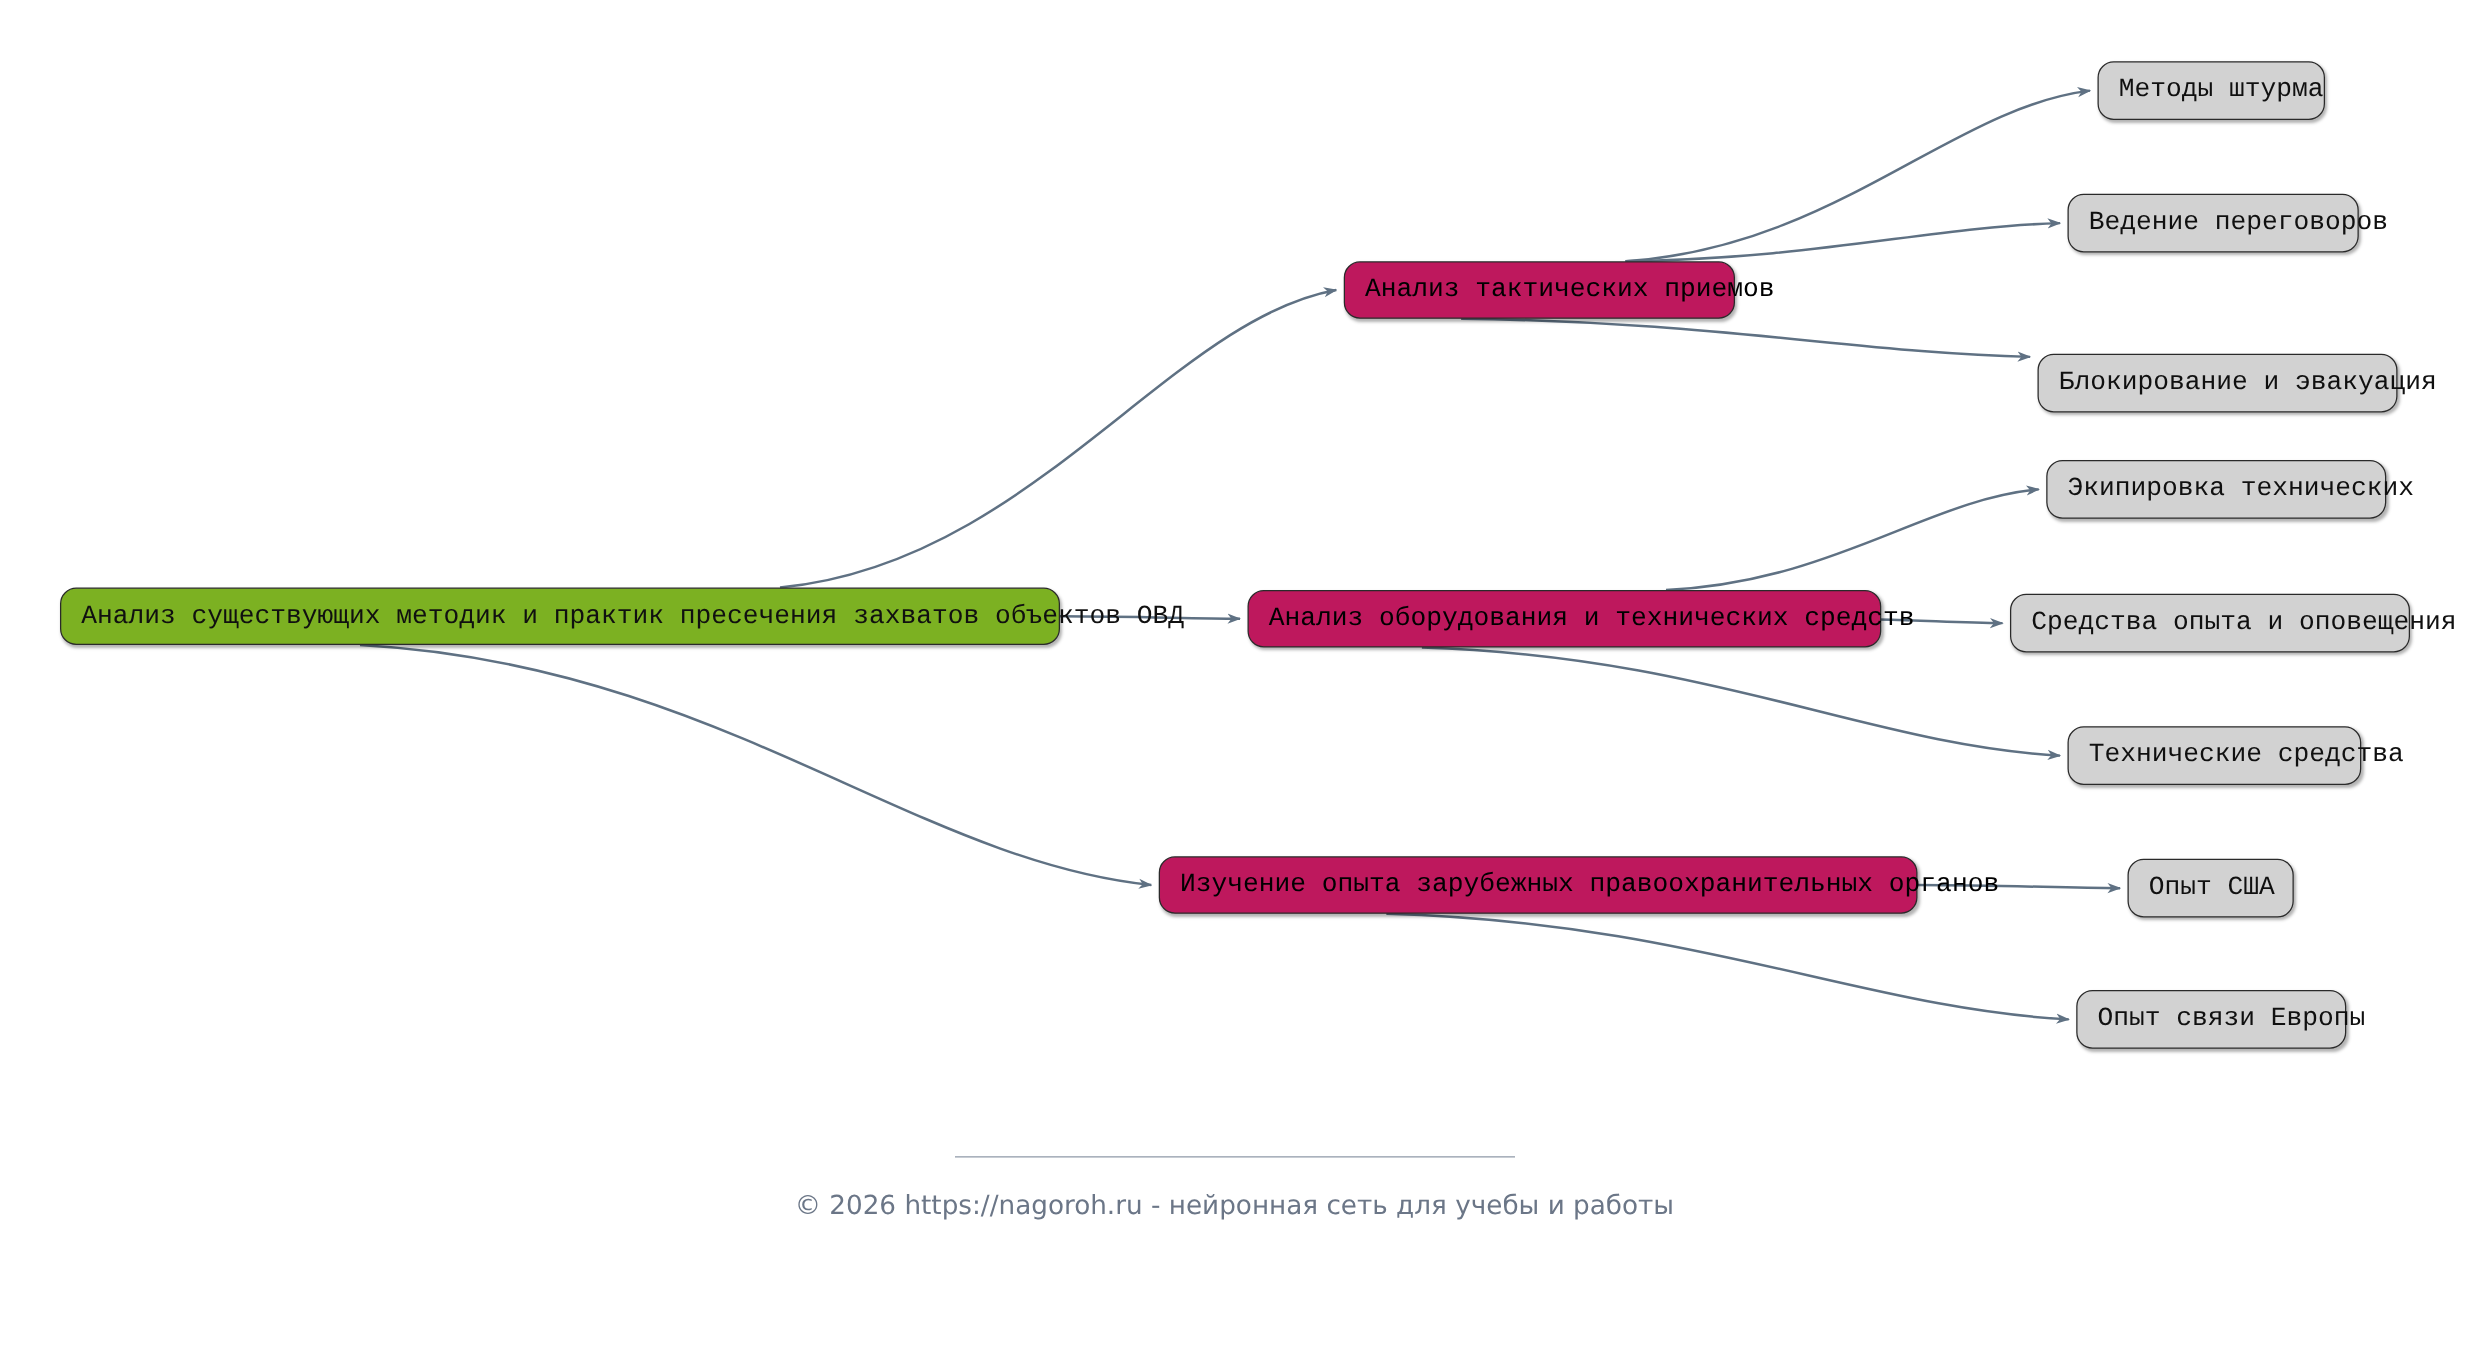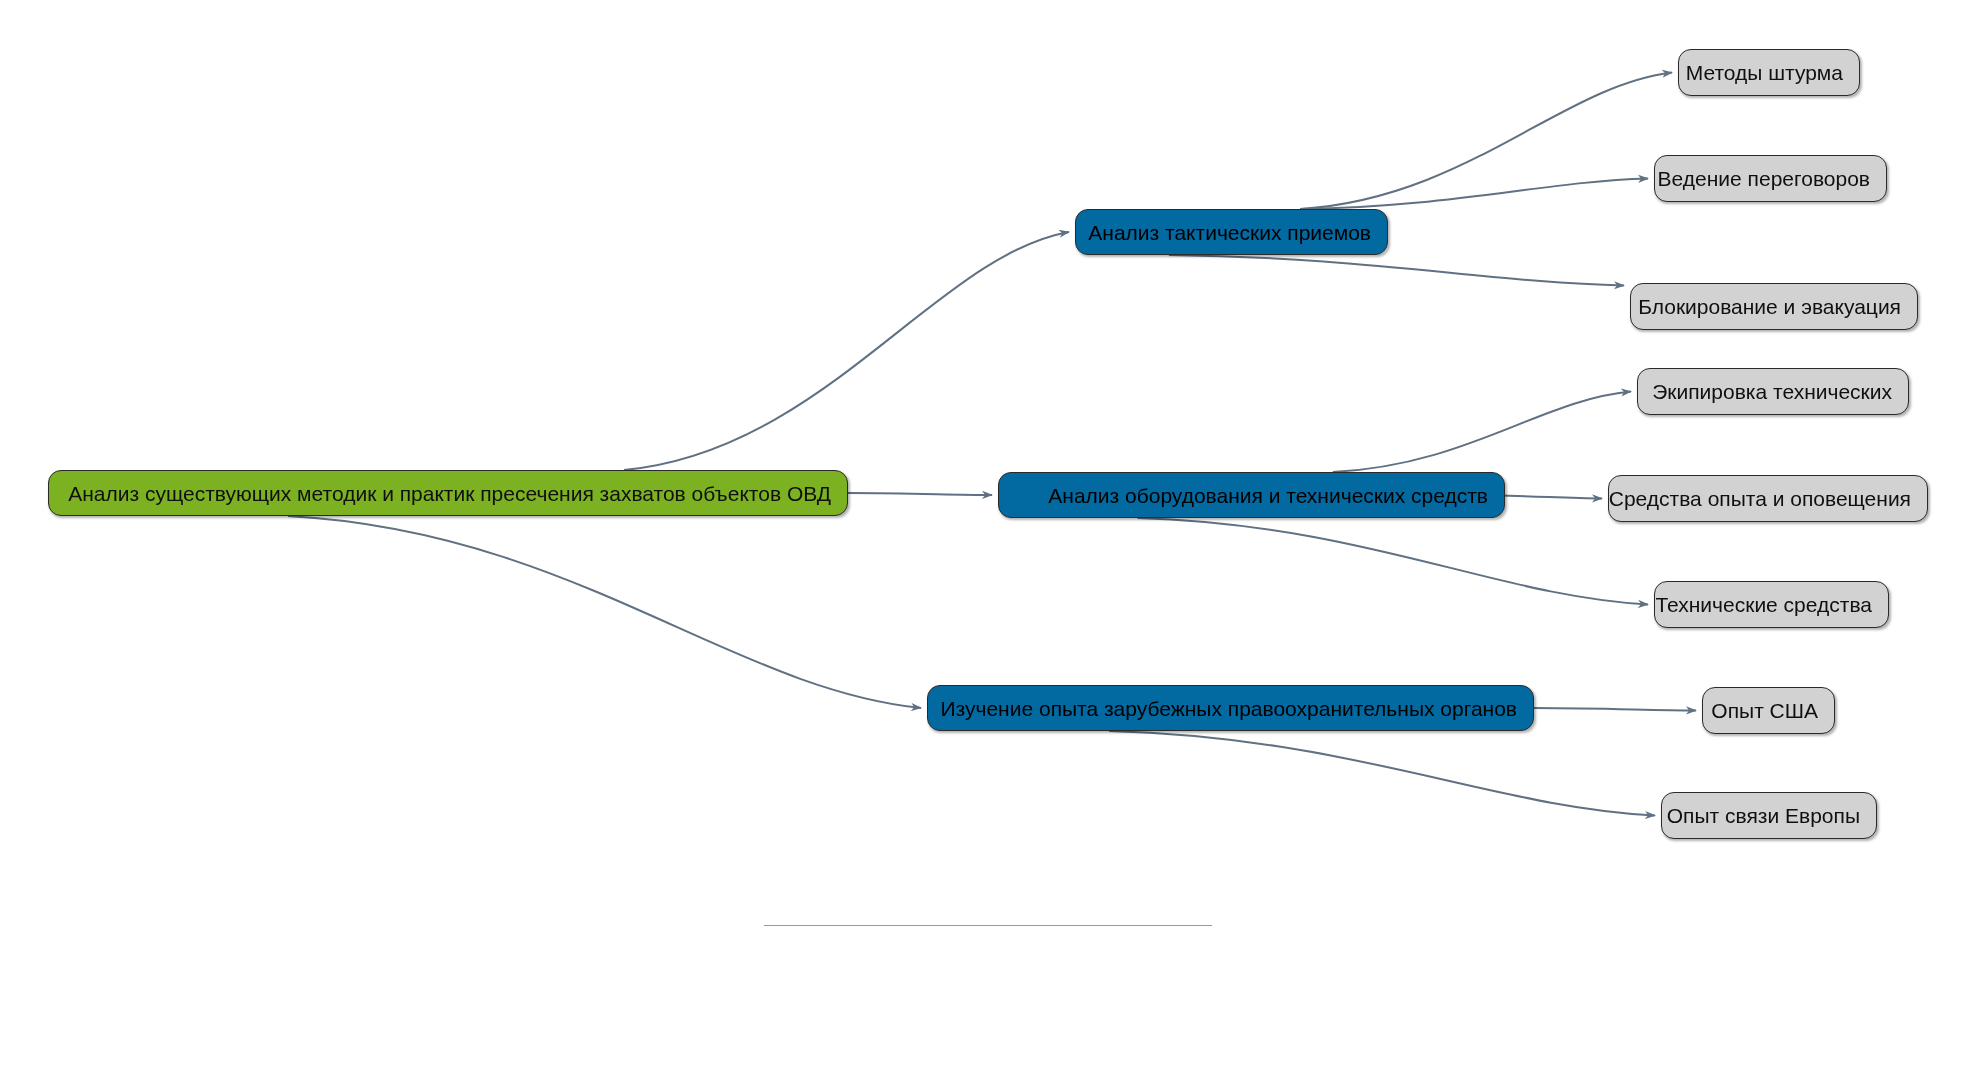--- a/index.html
+++ b/index.html
@@ -26,36 +26,36 @@
     top: 0;
     width: 1975px;
     height: 1089px;
     pointer-events: none;
   }
   .node {
     position: absolute;
     box-sizing: border-box;
     display: flex;
     align-items: center;
-    justify-content: flex-end;
+    justify-content: flex-start;
     border-radius: 13px;
     border: 1.6px solid #2a2a2a;
     box-shadow: 1.5px 2px 2.5px rgba(0,0,0,0.30);
     white-space: nowrap;
-    font-family: Liberation Sans, sans-serif;
+    font-family: Liberation Mono, monospace;
     line-height: 1;
   }
   .node-root {
     background: #7cb122;
     color: #101010;
     font-size: 21px;
     height: 46px;
   }
   .node-branch {
-    background: #0369a1;
+    background: #be185d;
     color: #000000;
     font-size: 21px;
     height: 46px;
   }
   .node-leaf {
     background: #d2d2d2;
     color: #101010;
     font-size: 21px;
     height: 47px;
   }
@@ -152,15 +152,16 @@
       <div class="node node-leaf" style="left: 1702px; top: 687px; width: 133px;">
         <span class="node-label">Опыт США</span>
       </div>
       <div class="node node-leaf" style="left: 1661px; top: 792px; width: 216px;">
         <span class="node-label">Опыт связи Европы</span>
       </div>
     </div>
 
   <div id="footer">
     <div id="footer-rule"></div>
+    <div id="footer-copy">© 2026 https://nagoroh.ru - нейронная сеть для учебы и работы</div>
   </div>
 
 </div>
 
 </body></html>

